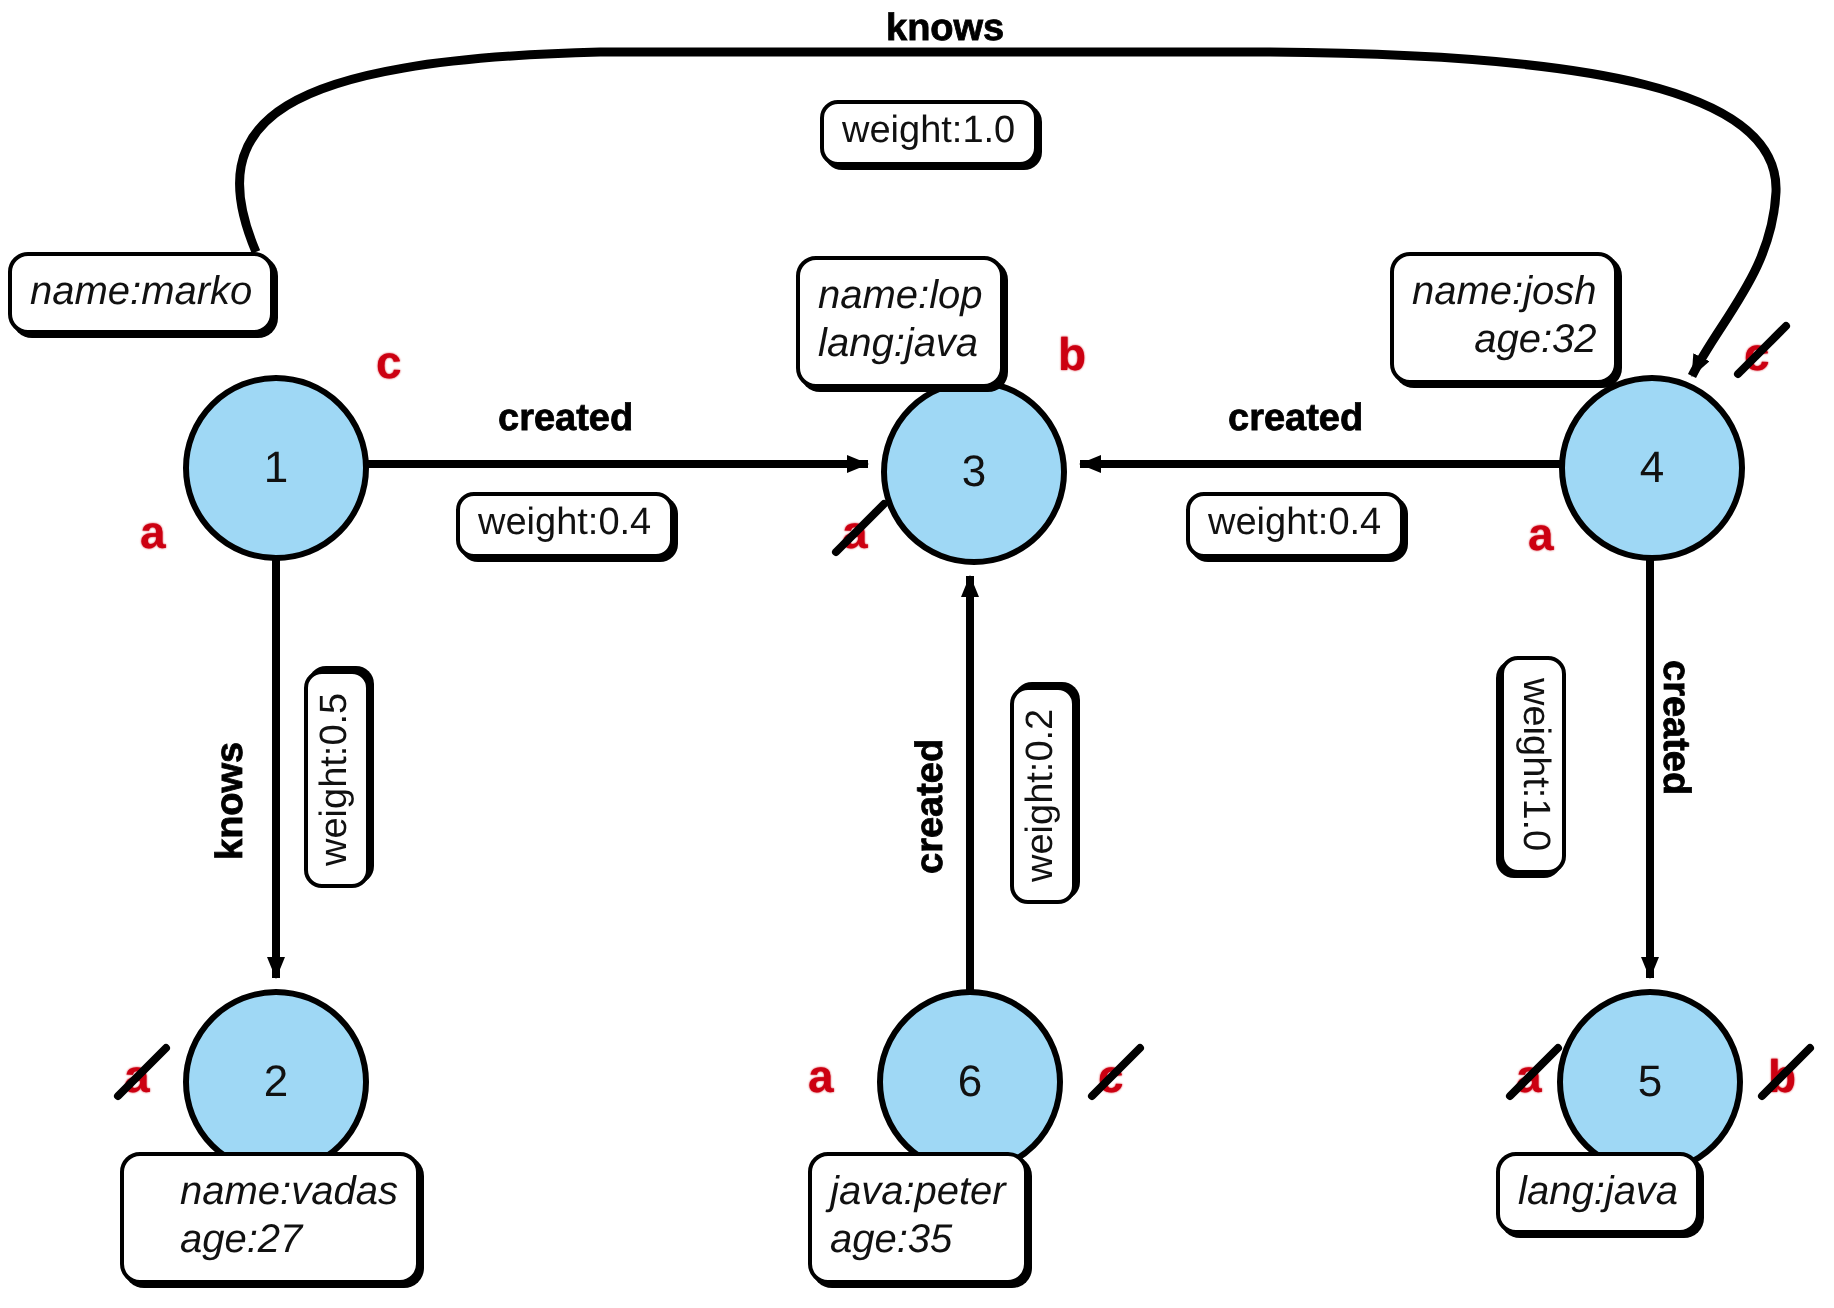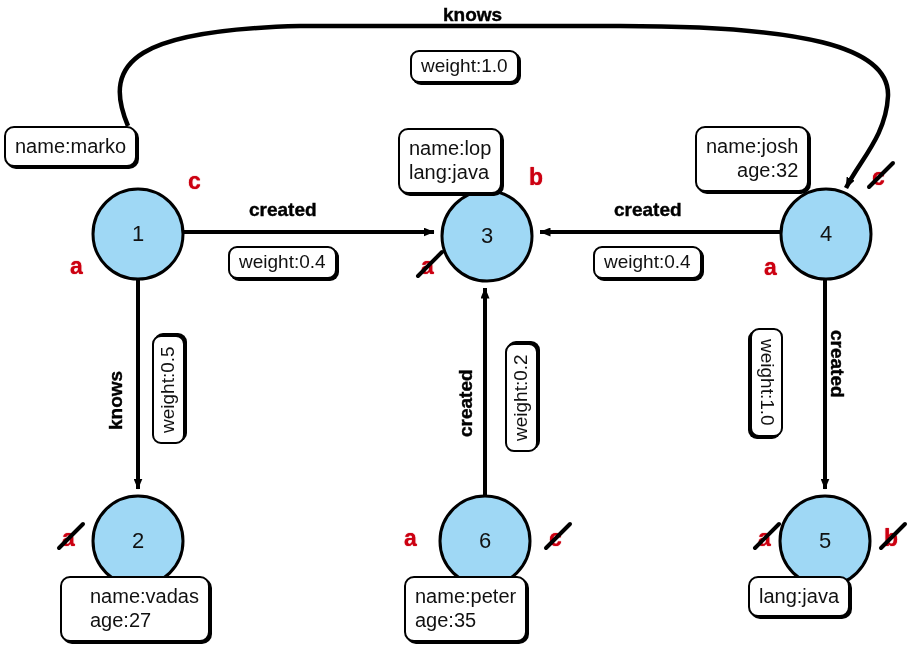--- a/index.html
+++ b/index.html
@@ -8,21 +8,21 @@
   svg#graph{position:absolute;left:0;top:0;width:917px;height:654px;}
 
   .node-circle{fill:#9fd8f5;stroke:#000;stroke-width:3;}
   .node-label{font-family:"Liberation Sans",sans-serif;font-size:22px;fill:#111;text-anchor:middle;dominant-baseline:middle;}
 
   .edge-line{stroke:#000;stroke-width:4;fill:none;}
   .edge-curve{stroke:#000;stroke-width:4.5;fill:none;}
 
   .prop-box{position:absolute;background:#fff;border:2.5px solid #000;border-radius:10px;
             padding:6px 9px 7px 9px;font-size:20px;line-height:1.22;color:#111;white-space:nowrap;
-            box-shadow:2px 2px 0 #000;}
+            box-shadow:2px 2px 0 #000;font-style:italic;}
   .prop-box div{white-space:nowrap;}
 
   .wt-box{position:absolute;background:#fff;border:2.5px solid #000;border-radius:9px;
           padding:3px 9px 4px 9px;font-size:19px;line-height:1.15;color:#111;white-space:nowrap;
           box-shadow:2px 2px 0 #000;}
   .wt-box.vert{transform-origin:left top;}
 
   .edge-name{position:absolute;font-size:19px;font-weight:bold;color:#000;white-space:nowrap;
              -webkit-text-stroke:0.4px #000;}
   .edge-name.vert{transform-origin:left top;}
@@ -116,21 +116,21 @@
       <div class="prop-box" style="left: 748px; top: 576px;">
         <div>lang:java</div>
       </div>
       <div class="ann" style="left: 758px; top: 527px; color: rgb(204, 0, 17);">a<svg class="slash" viewBox="0 0 30 30">
           <line x1="3" y1="27" x2="27" y2="3" stroke="#000" stroke-width="4" stroke-linecap="round"></line>
         </svg></div>
       <div class="ann" style="left: 884px; top: 527px; color: rgb(204, 0, 17);">b<svg class="slash" viewBox="0 0 30 30">
           <line x1="3" y1="27" x2="27" y2="3" stroke="#000" stroke-width="4" stroke-linecap="round"></line>
         </svg></div>
       <div class="prop-box" style="left: 404px; top: 576px;">
-        <div>name:peter</div>
+        <div>java:peter</div>
         <div>age:35</div>
       </div>
       <div class="ann" style="left: 404px; top: 527px; color: rgb(204, 0, 17);">a</div>
       <div class="ann" style="left: 549px; top: 527px; color: rgb(204, 0, 17);">c<svg class="slash" viewBox="0 0 30 30">
           <line x1="3" y1="27" x2="27" y2="3" stroke="#000" stroke-width="4" stroke-linecap="round"></line>
         </svg></div>
       <div class="edge-name" style="left: 443px; top: 4px;">knows</div>
       <div class="wt-box" style="left: 410px; top: 50px;">weight:1.0</div>
       <div class="edge-name" style="left: 249px; top: 199px;">created</div>
       <div class="wt-box" style="left: 228px; top: 246px;">weight:0.4</div>

